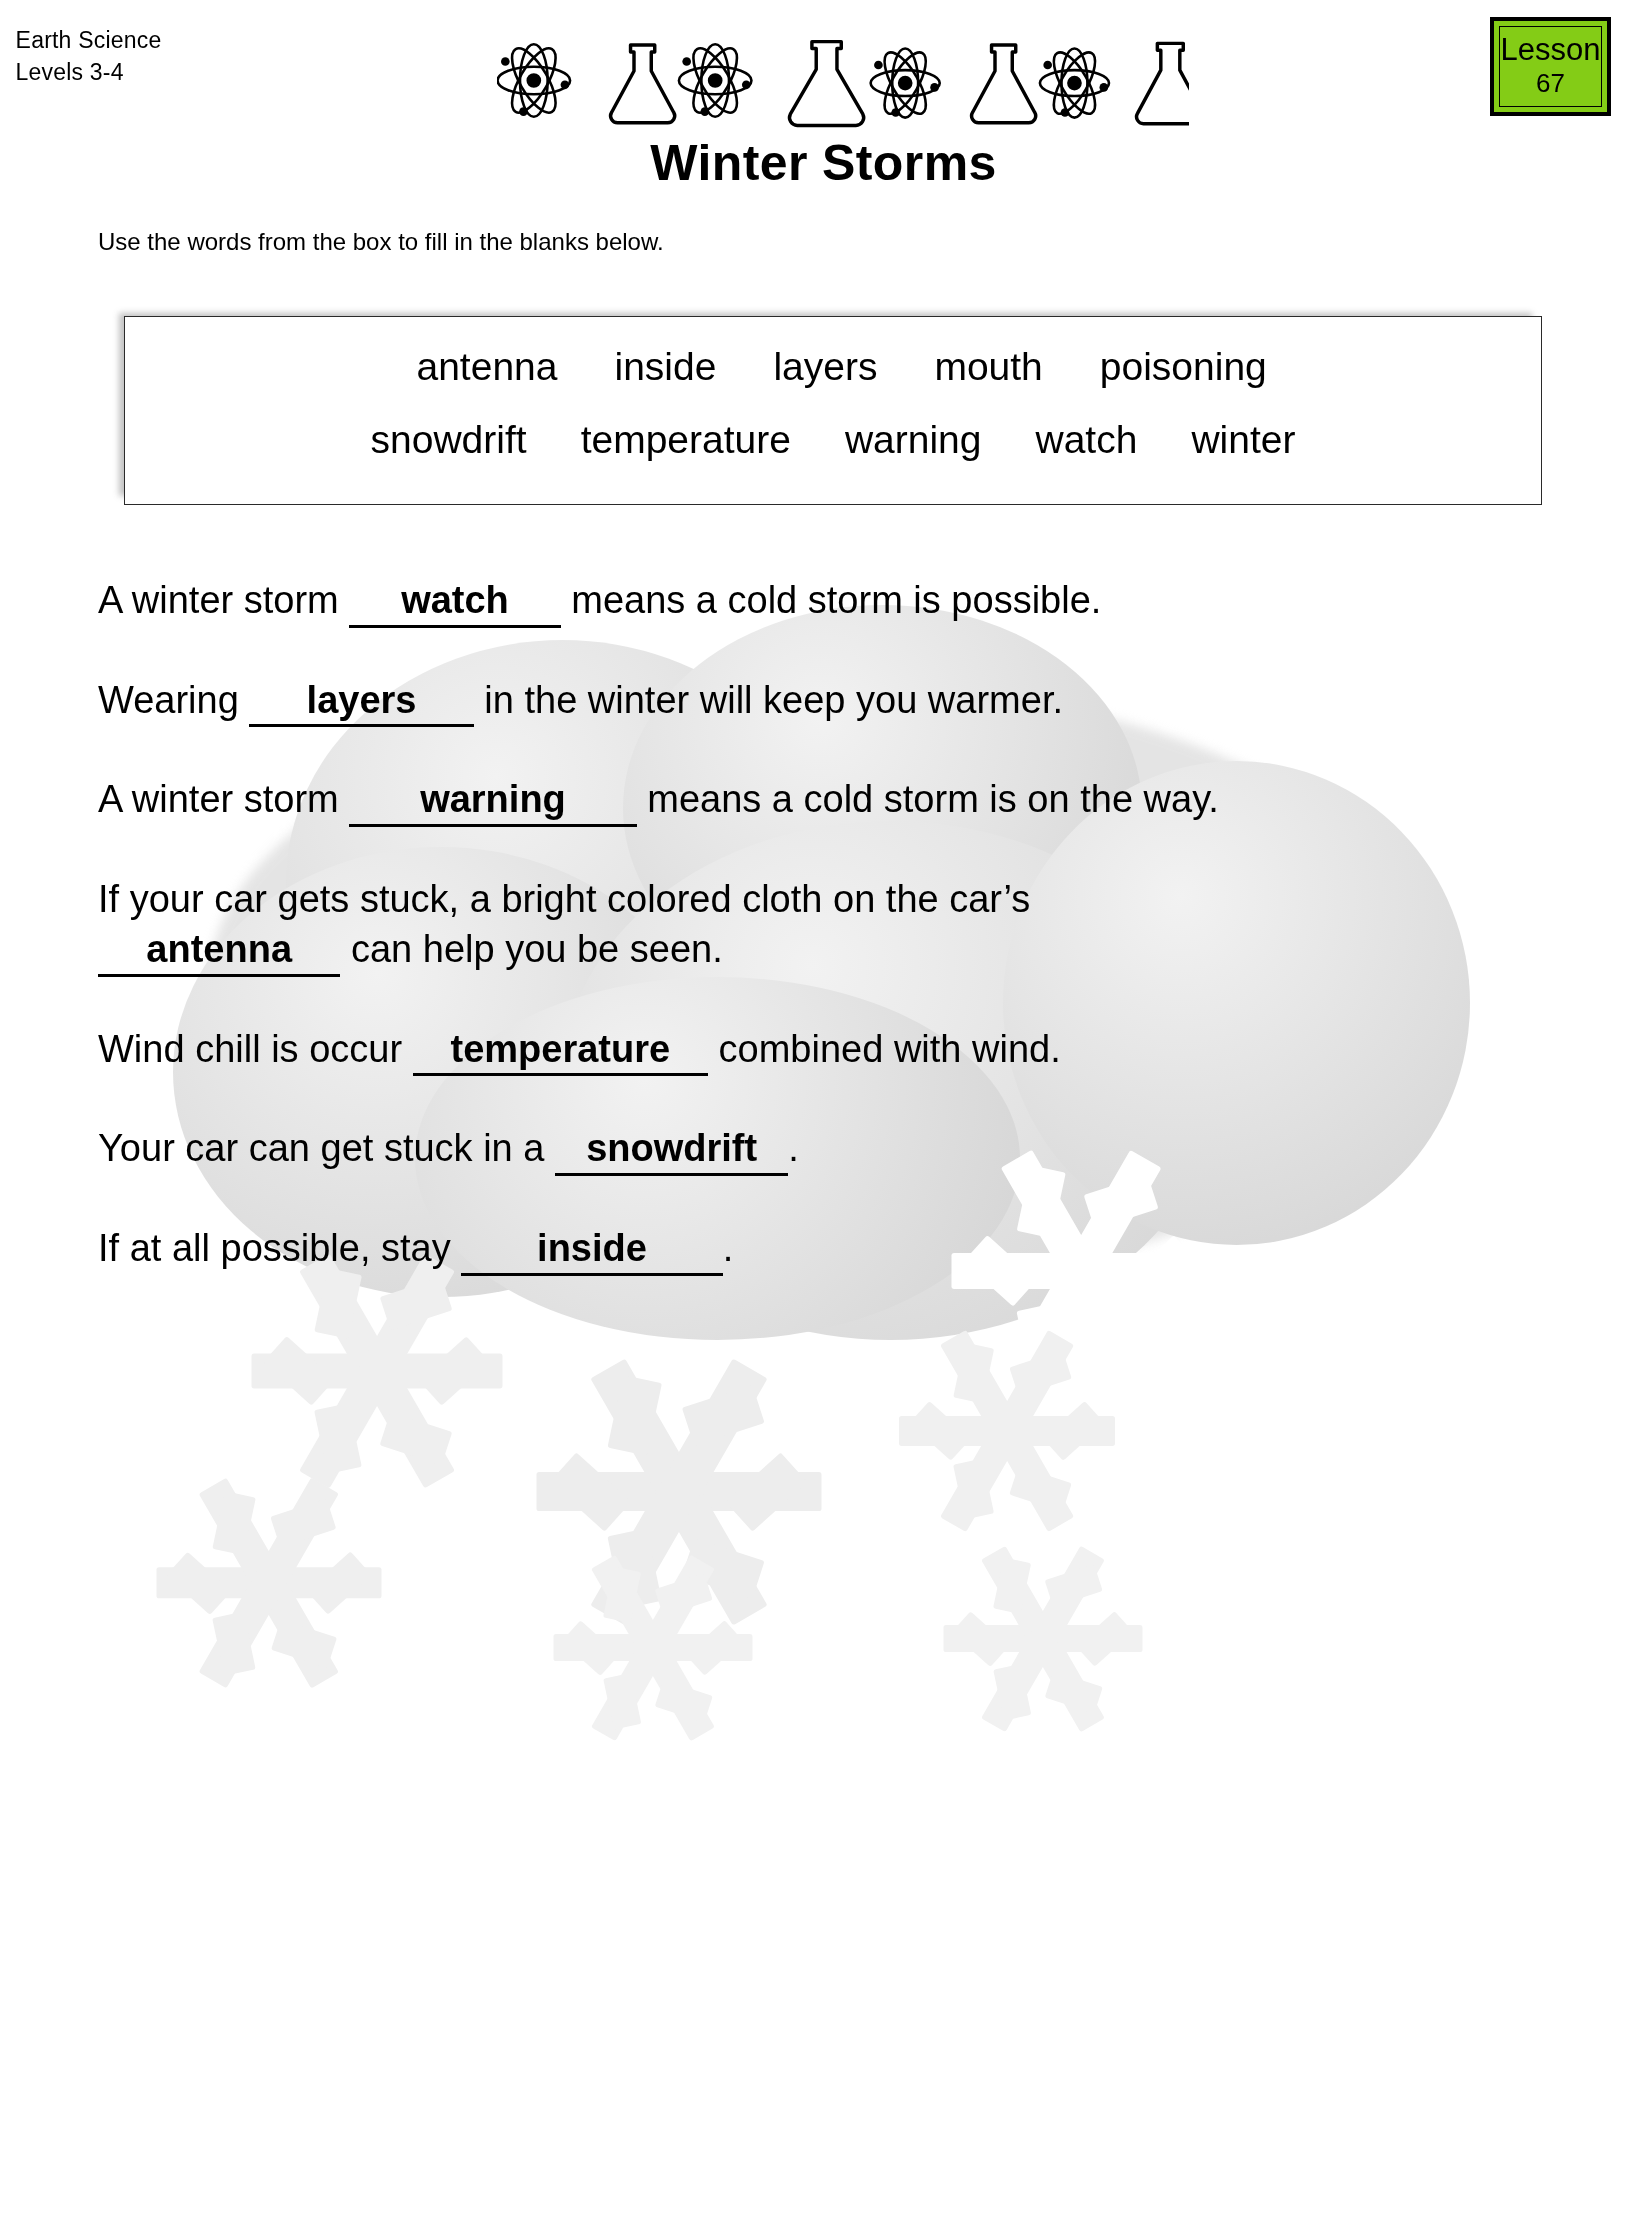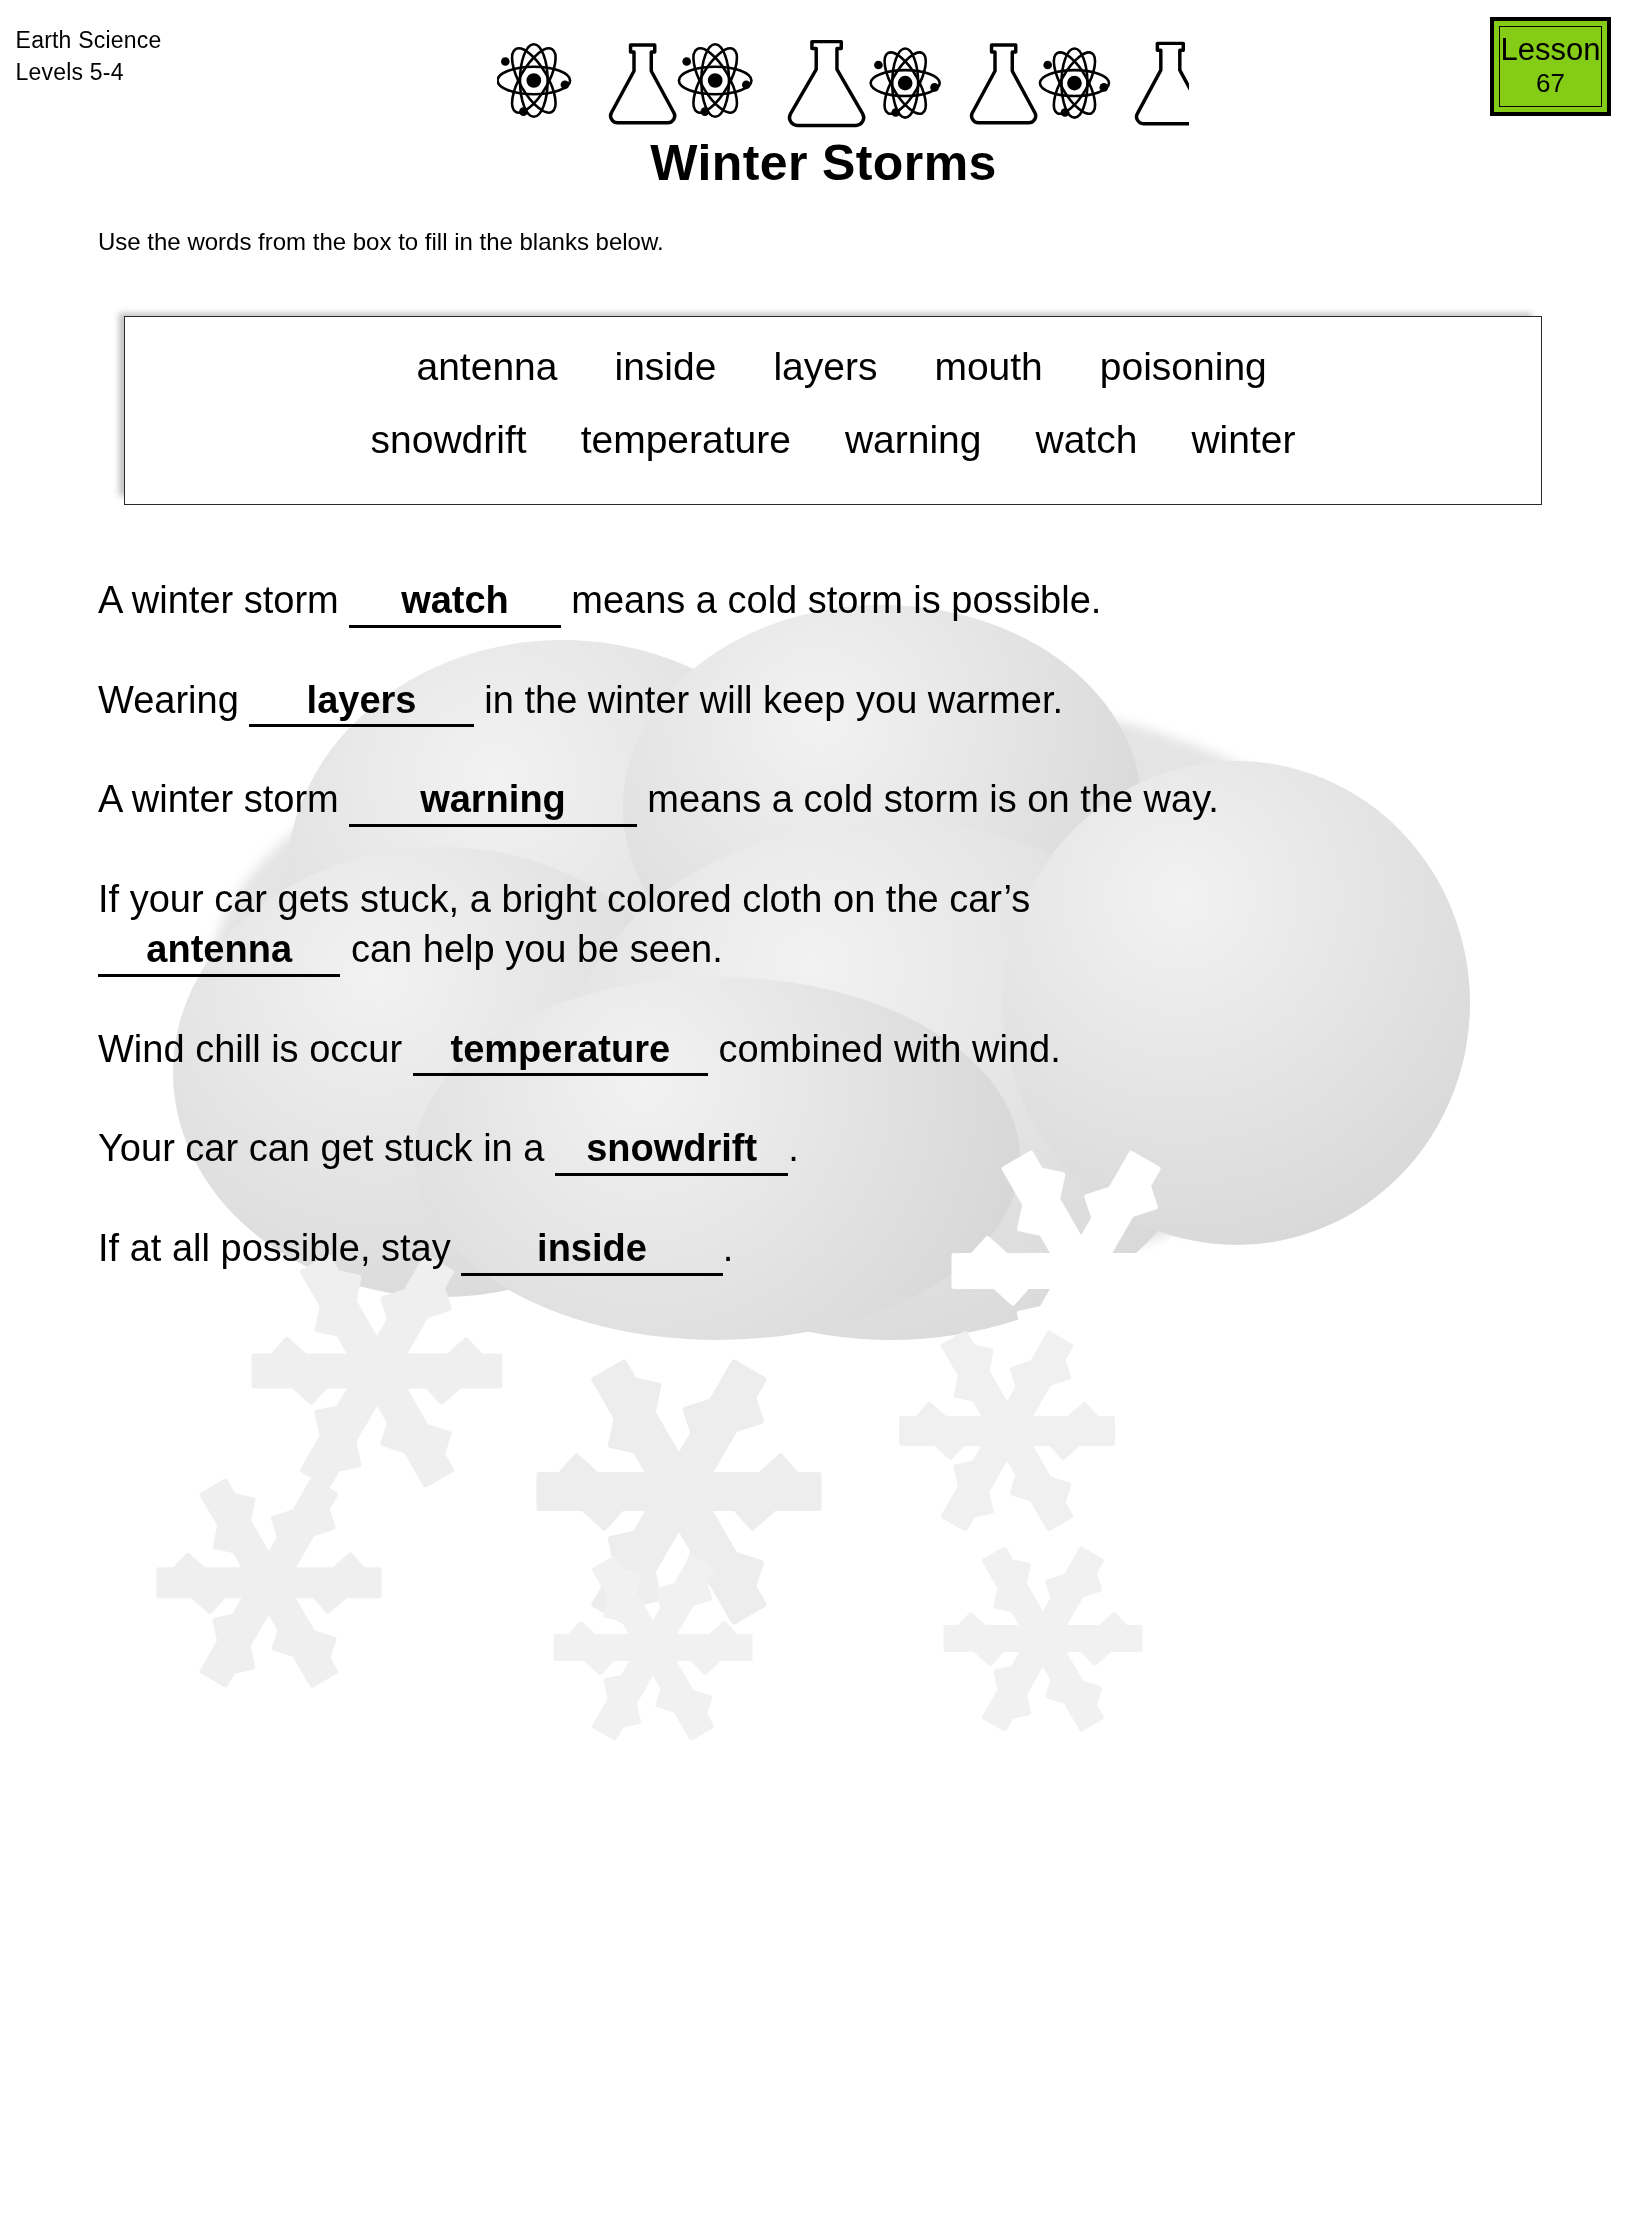--- a/index.html
+++ b/index.html
@@ -142,21 +142,21 @@
         <i></i>
         <i></i>
         <i></i>
       </div>
   </div>
 
   <div class="content">
 
     <div class="hdr-left">
       <div>Earth Science</div>
-      <div>Levels 5-4</div>
+      <div>Levels 3-4</div>
     </div>
 
     <div class="icons">
       <svg viewBox="0 0 800 110" width="692" height="95" aria-hidden="true">
         <g fill="none" stroke="#000" stroke-width="3">
 
           <g transform="translate(42,55)">
             <ellipse rx="42" ry="16"></ellipse>
             <ellipse rx="42" ry="16" transform="rotate(60)"></ellipse>
             <ellipse rx="42" ry="16" transform="rotate(120)"></ellipse>

